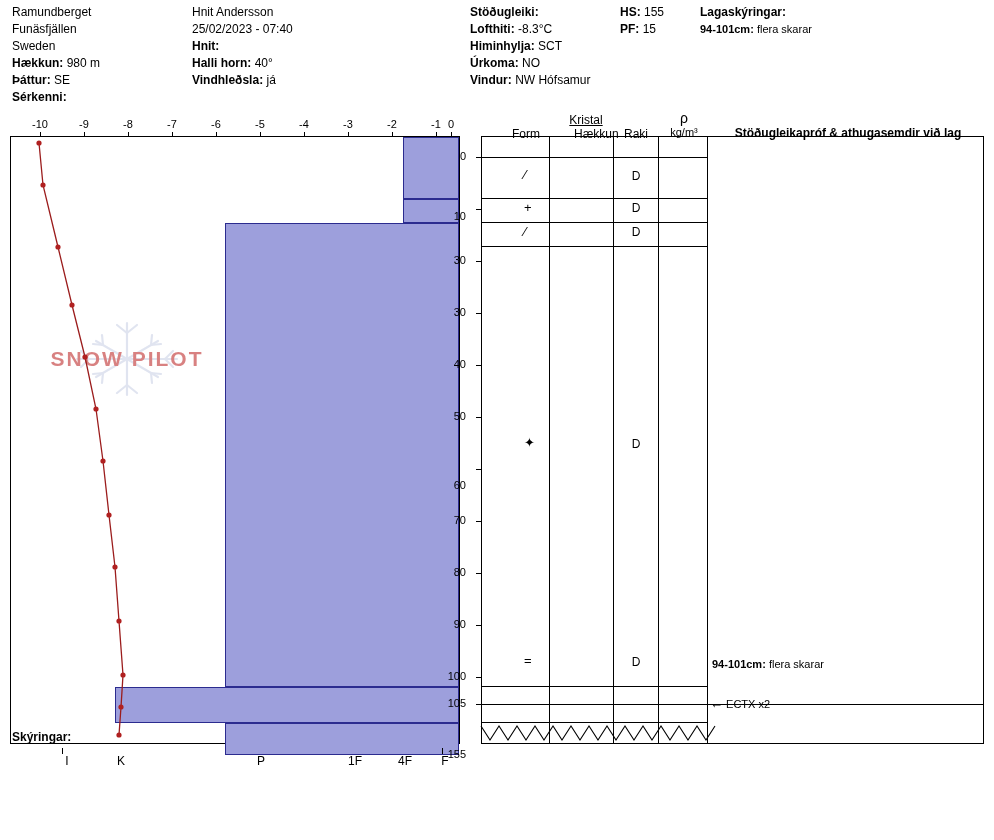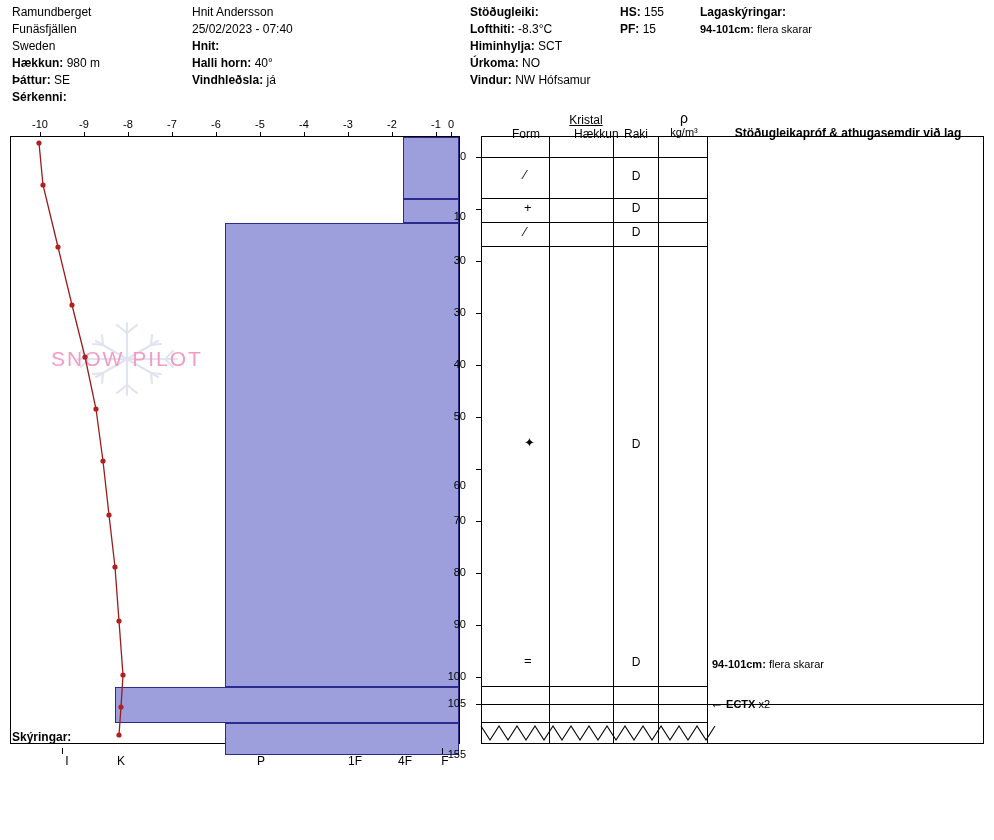--- a/index.html
+++ b/index.html
@@ -34,21 +34,21 @@
   #depthaxis{position:absolute;left:448px;top:136px;width:34px;height:608px;}
   .dep-lbl{position:absolute;right:16px;font-size:11px;text-align:right;width:26px;}
   .dep-tick{position:absolute;left:28px;width:6px;height:1px;background:#000;}
 
   
   #tempsvg{position:absolute;left:10px;top:136px;width:450px;height:608px;}
 
   
   #watermark{position:absolute;left:26px;top:180px;width:180px;height:84px;opacity:.55;}
   #wm-text{position:absolute;left:0;top:30px;width:180px;text-align:center;
-           font-size:21px;font-weight:normal;letter-spacing:2px;color:#ec4899;
+           font-size:21px;font-weight:bold;letter-spacing:2px;color:#b91c1c;
            -webkit-text-stroke:0px;}
 
   
   #rightbox{position:absolute;left:481px;top:136px;width:503px;height:608px;border:1px solid #000;box-sizing:border-box;}
   .vline{position:absolute;top:0;width:1px;height:606px;background:#000;}
   .rowline{position:absolute;height:1px;background:#000;}
   .colhdr{position:absolute;text-align:center;font-size:12px;}
   .cellform{position:absolute;font-size:13px;}
   .cellraki{position:absolute;font-size:12px;text-align:center;}
   .cmt{position:absolute;font-size:11px;white-space:nowrap;}
@@ -244,21 +244,21 @@
   <div class="cellraki" style="left:133px;top:32px;width:42px;">D</div>
   <div class="cellraki" style="left:133px;top:64px;width:42px;">D</div>
   <div class="cellraki" style="left:133px;top:88px;width:42px;">D</div>
   <div class="cellraki" style="left:133px;top:300px;width:42px;">D</div>
   <div class="cellraki" style="left:133px;top:518px;width:42px;">D</div>
 
   <div class="cmt" style="left:230px;top:521px;">
     <span style="font-weight:bold;">94-101cm:</span> <span>flera skarar</span>
   </div>
   <div class="cmt" style="left:228px;top:559px;">
-    <span style="font-size:13px;">←</span> <span style="font-weight:bold;">ECTX</span> <span>x2</span>
+    <span style="font-size:13px;">←</span> <span style="font-weight:normal;">ECTX</span> <span>x2</span>
   </div>
 </div>
 
 <svg class="abs" style="left:11px;top:722px;width:972px;height:24px;">
   <polyline points="0,4 9,18 18,4 27,18 36,4 45,18 54,4 63,18 72,4 81,18 90,4 99,18 108,4 117,18 126,4 135,18 144,4 153,18 162,4 171,18 180,4 189,18 198,4 207,18 216,4 225,18 234,4 243,18 252,4 261,18 270,4 279,18 288,4 297,18 306,4 315,18 324,4 333,18 342,4 351,18 360,4 369,18 378,4 387,18 396,4 405,18 414,4 423,18 432,4 441,18 450,4" fill="none" stroke="#000" stroke-width="1" style="display:none"></polyline>
   <polyline points="470,4 479,18 488,4 497,18 506,4 515,18 524,4 533,18 542,4 551,18 560,4 569,18 578,4 587,18 596,4 605,18 614,4 623,18 632,4 641,18 650,4 659,18 668,4 677,18 686,4 695,18 704,4" fill="none" stroke="#000" stroke-width="1.1"></polyline>
   <line x1="470" y1="22" x2="704" y2="22" stroke="#000" stroke-width="1" style="display:none"></line>
 </svg>
 
 <div id="hscale">

